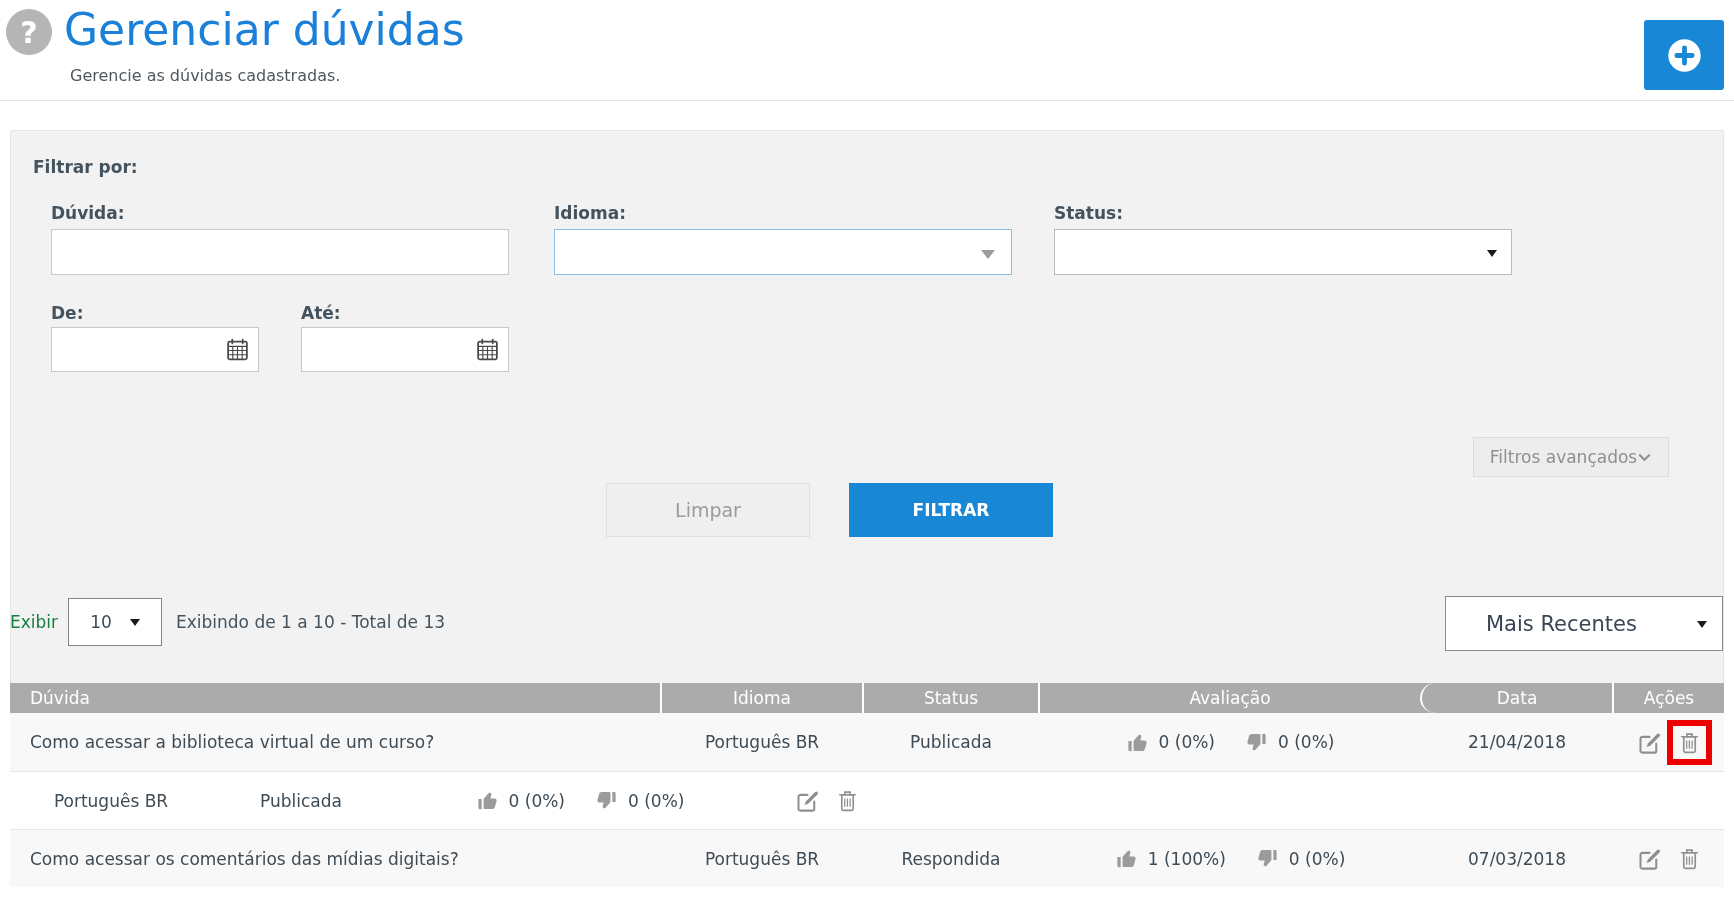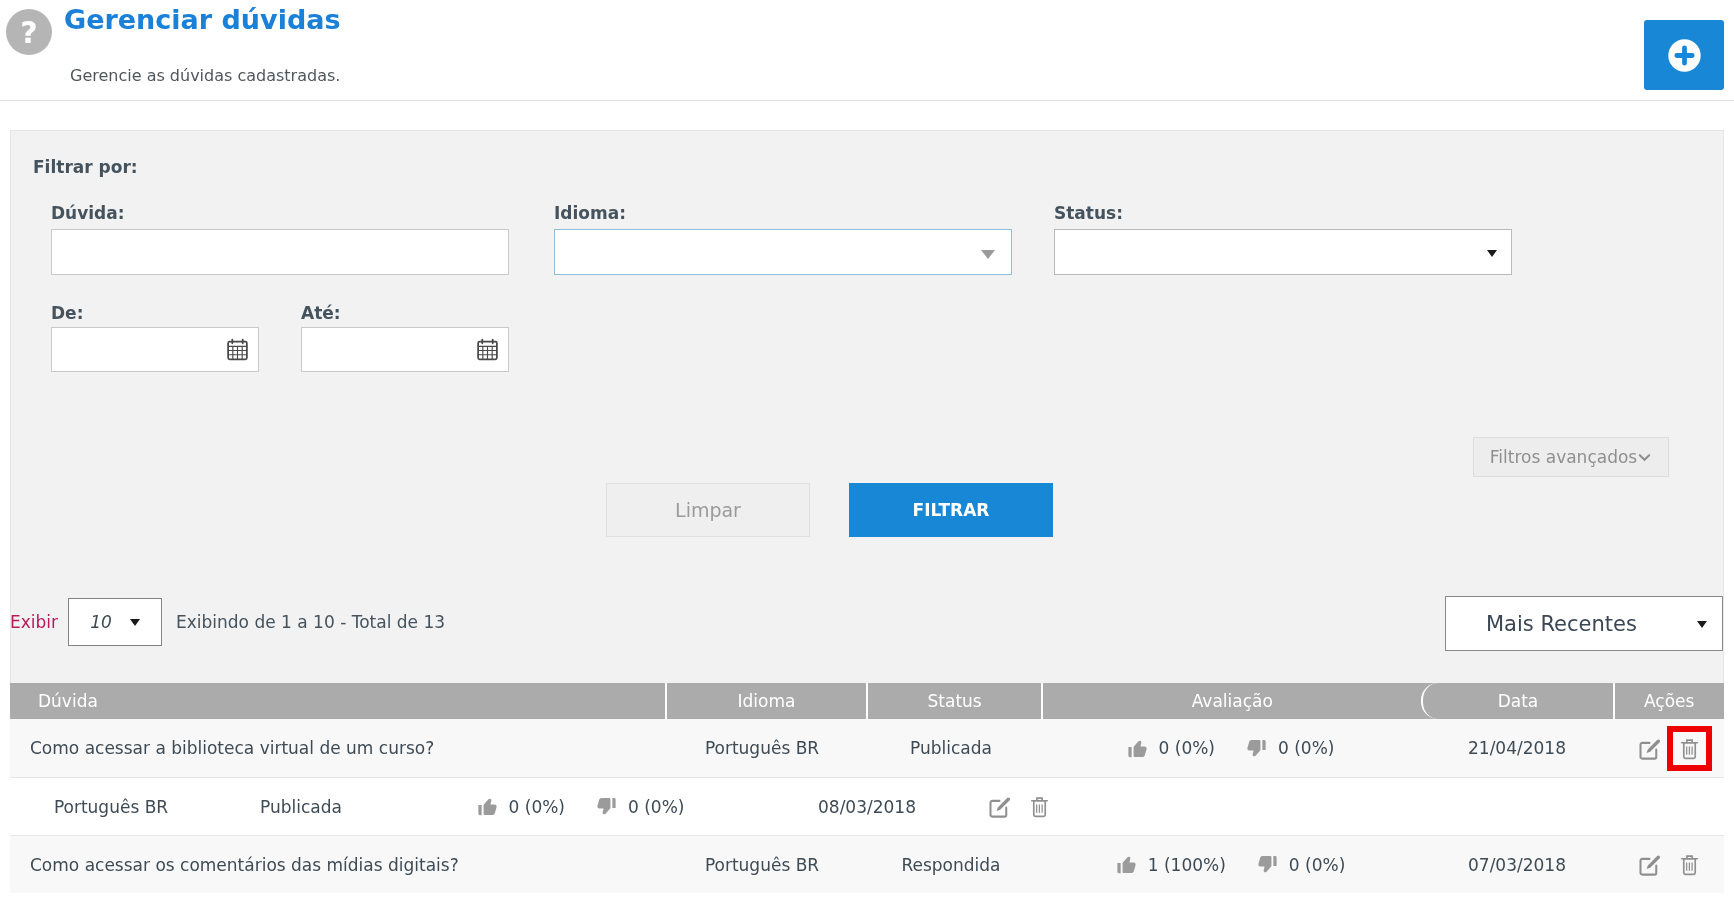--- a/index.html
+++ b/index.html
@@ -5,21 +5,21 @@
   * { margin:0; padding:0; box-sizing:border-box; }
   html,body { width:1734px; height:903px; }
   body {
     position:relative; overflow:hidden; background:#fff;
     font-family:"DejaVu Sans","Liberation Sans",sans-serif;
     color:#3e4b55;
   }
   
   .help-badge{position:absolute;left:6px;top:9px;width:46px;height:46px;border-radius:50%;
     background:#b5b5b5;color:#fff;font-size:30px;font-weight:bold;display:flex;align-items:center;justify-content:center;}
-  .page-title{position:absolute;left:64px;top:4px;font-size:27px;font-weight:700;color:#1a80d8;}
+  .page-title{position:absolute;left:64px;top:4px;font-size:44px;font-weight:400;color:#1a80d8;}
   .page-subtitle{position:absolute;left:70px;top:66px;font-size:16px;color:#50575c;}
   .add-btn{position:absolute;left:1644px;top:20px;width:80px;height:70px;background:#1787d6;border:none;
     border-radius:3px;display:flex;align-items:center;justify-content:center;cursor:pointer;}
   .top-divider{position:absolute;left:0;top:100px;width:1734px;height:1px;background:#e2e2e2;}
 
   
   .filter-panel{position:absolute;left:10px;top:130px;width:1714px;height:554px;background:#f2f2f2;border:1px solid #e6e6e6;}
   .filter-title{position:absolute;left:22px;top:26px;font-size:17px;font-weight:bold;color:#44535e;}
   .f-label{position:absolute;font-size:17px;font-weight:bold;color:#44535e;}
   .lbl-duvida{left:40px;top:72px;} .lbl-idioma{left:543px;top:72px;} .lbl-status{left:1043px;top:72px;}
@@ -38,33 +38,33 @@
   .caret-black{right:14px;top:20px;border-left:5px solid transparent;border-right:5px solid transparent;border-top:7px solid #1a1a1a;}
   .adv-btn{position:absolute;left:1462px;top:306px;width:196px;height:40px;background:#ededed;border:1px solid #dcdcdc;
     color:#8f8f8f;font-size:17px;display:flex;align-items:center;justify-content:center;cursor:pointer;
     font-family:inherit;}
   .limpar-btn{position:absolute;left:595px;top:352px;width:204px;height:54px;background:#efefef;border:1px solid #e0e0e0;
     color:#9b9b9b;font-size:19px;cursor:pointer;font-family:inherit;}
   .filtrar-btn{position:absolute;left:838px;top:352px;width:204px;height:54px;background:#1787d6;border:none;
     color:#fff;font-size:17px;font-weight:bold;cursor:pointer;font-family:inherit;}
 
   
-  .exibir-label{position:absolute;left:10px;top:612px;font-size:17px;color:#be185d;}
+  .exibir-label{position:absolute;left:10px;top:612px;font-size:17px;color:#15803d;}
   .pagesize{position:absolute;left:68px;top:598px;width:94px;height:48px;background:#fff;border:1px solid #848484;
-    display:flex;align-items:center;justify-content:center;font-size:17px;color:#3e4b55;cursor:pointer;font-style:italic;}
+    display:flex;align-items:center;justify-content:center;font-size:17px;color:#3e4b55;cursor:pointer;}
   .pagesize .val{margin-right:18px;}
   .ps-caret{position:static;border-left:5px solid transparent;border-right:5px solid transparent;border-top:7px solid #1a1a1a;}
   .range-text{position:absolute;left:176px;top:612px;font-size:17px;color:#44535e;}
   .sort-select{position:absolute;left:1445px;top:596px;width:278px;height:55px;background:#fff;border:1px solid #8a8a8a;
     display:flex;align-items:center;font-size:21px;color:#3a4654;padding-left:40px;cursor:pointer;}
   .sort-select .caret-black{right:15px;top:24px;}
 
   
   .qtable{position:absolute;left:10px;top:683px;width:1714px;}
-  .thead{display:flex;height:36px;background:#ababab;color:#fff;font-size:17px;padding-left:8px;}
+  .thead{display:flex;height:30px;background:#ababab;color:#fff;font-size:17px;}
   .trow{display:flex;height:58px;font-size:17px;color:#3e4b55;}
   .trow.odd{background:#f8f8f8;} .trow.even{background:#ffffff;}
   .trow + .trow{border-top:1px solid #e6e6e6;}
   .cell{display:flex;align-items:center;justify-content:center;}
   .thead .cell + .cell{border-left:2px solid #fff;}
   .trow .cell + .cell{border-left:2px solid transparent;}
   .col-duvida{width:650px;justify-content:flex-start;padding-left:20px;}
   .col-idioma{width:202px;} .col-status{width:176px;} .col-aval{width:382px;} .col-data{width:192px;border-radius:17px;} .col-acoes{width:112px;}
   .aval-group{display:flex;align-items:center;gap:10px;}
   .aval-group + .aval-group{margin-left:30px;}
@@ -226,21 +226,20 @@
       </span>
       <span class="aval-group">
         <span class="thumb-down" style="display:flex;">
           <svg viewBox="0 0 24 24" width="23" height="23">
               <path d="M2.5 10.5h3.4V21H3.9c-.8 0-1.4-.6-1.4-1.4zM7.9 20V10.9c0-.5.2-.9.5-1.3l4.6-5.1c.6-.7 1.6-.8 2.3-.3.6.4.9 1.2.7 1.9l-1 3.9h4.5c1.3 0 2.3 1.3 2 2.6L19.6 19c-.3 1.1-1.3 1.9-2.4 1.9H9.4c-.8 0-1.5-.4-1.5-.9z" fill="#9b9b9b"></path>
             </svg>
         </span>
         <span>0 (0%)</span>
       </span>
     </div>
-    <div class="cell col-data">08/03/2018</div>
     <div class="cell col-acoes">
       <button class="icon-btn">
         <span style="display:flex;">
           <svg viewBox="0 0 24 24" width="27" height="27">
               <path d="M19.5 3.1l1.4 1.4c.6.6.6 1.5 0 2.1l-8.3 8.3-3.2 1.1 1.1-3.2 8.3-8.3c.6-.6 1.5-.6 2.1 0z" fill="#8f8f8f"></path>
               <path d="M18 13v6.5c0 .8-.7 1.5-1.5 1.5h-11C4.7 21 4 20.3 4 19.5v-11C4 7.7 4.7 7 5.5 7H12" fill="none" stroke="#8f8f8f" stroke-width="1.8" stroke-linecap="round"></path>
             </svg>
         </span>
       </button>
       <button class="icon-btn">

